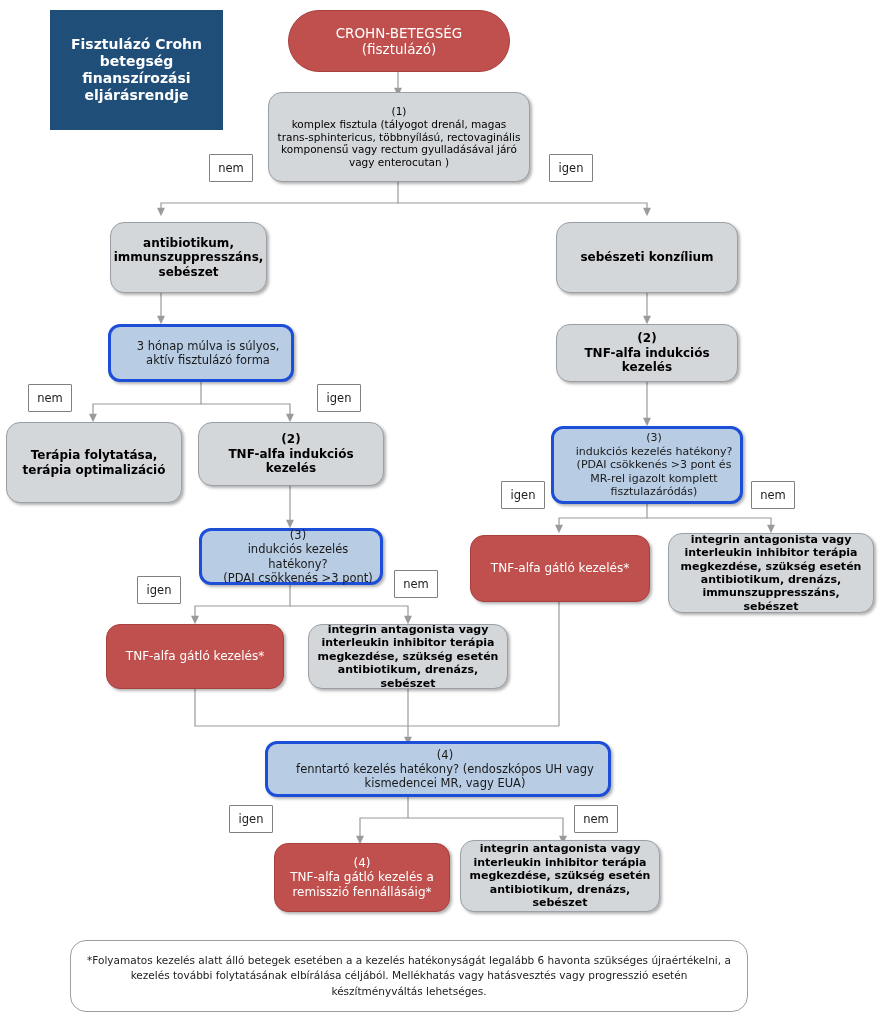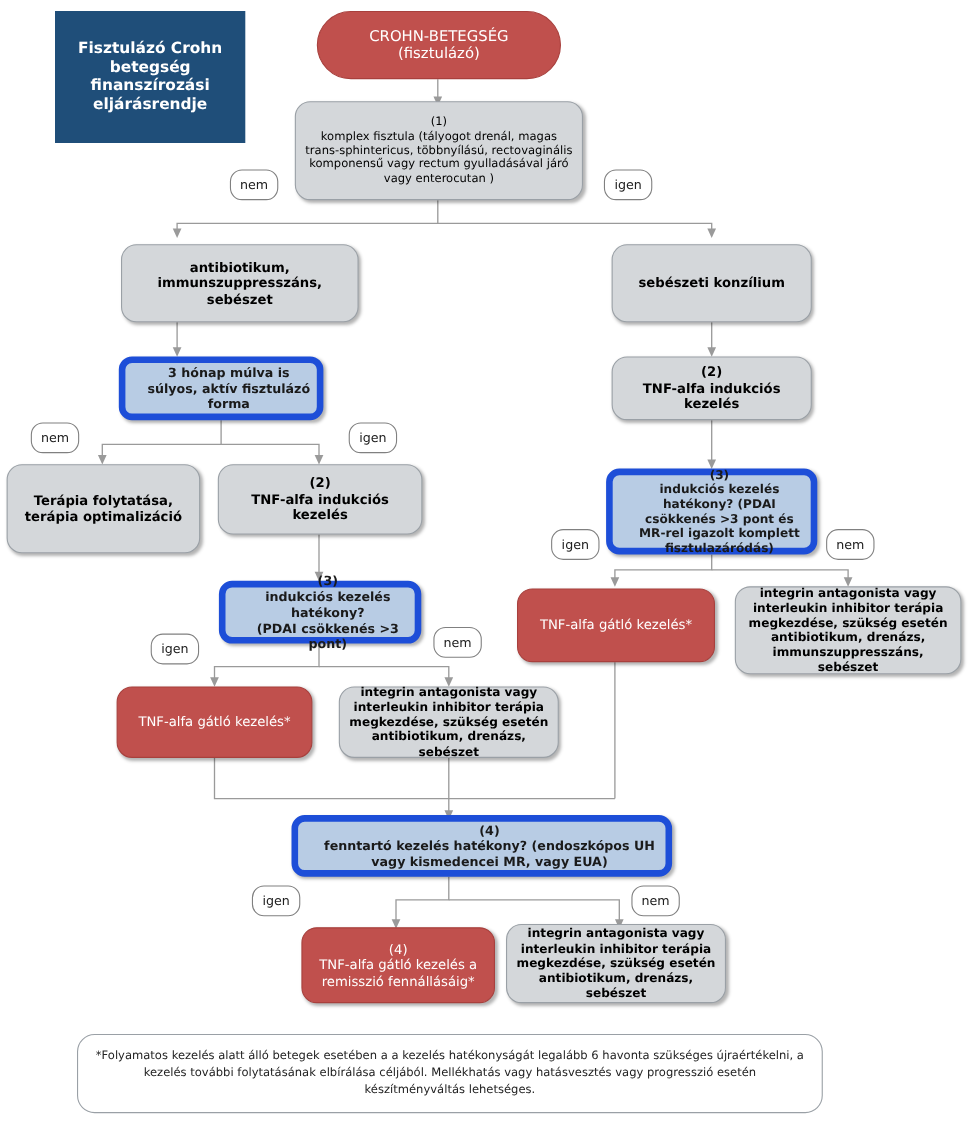--- a/index.html
+++ b/index.html
@@ -57,33 +57,33 @@
     font-weight:bold;
     font-size:12px;
     border-radius:14px;
     border:1px solid #9aa0a6;
     box-shadow:2px 2px 3px rgba(0,0,0,0.30);
   }
   .box-gray.thin{font-weight:normal;}
   .box-blue{
     background:#B8CCE4;
     color:#1a1a1a;
-    font-weight:bold;
+    font-weight:normal;
     font-size:11.5px;
     border-radius:12px;
-    border:6px solid #1d4ed8;
+    border:3px solid #1d4ed8;
     box-shadow:2px 2px 3px rgba(0,0,0,0.30);
     padding-left:14px;
   }
   .label-chip{
     background:#ffffff;
     color:#202020;
     font-size:11.5px;
     border:1px solid #808080;
-    border-radius:11px;
+    border-radius:1px;
     font-weight:normal;
   }
   .footnote{
     background:#ffffff;
     color:#222222;
     border:1px solid #9aa0a6;
     border-radius:16px;
     font-size:10.5px;
     line-height:1.45;
     font-weight:normal;
@@ -149,21 +149,21 @@
 komplex fisztula (tályogot drenál, magas trans-sphintericus, többnyílású, rectovaginális komponensű vagy rectum gyulladásával járó vagy enterocutan )</span>
   </div>
 
   <div class="node label-chip" style="left:209px;top:154px;width:44px;height:28px;">
     <span class="txt">nem</span>
   </div>
   <div class="node label-chip" style="left:549px;top:154px;width:44px;height:28px;">
     <span class="txt">igen</span>
   </div>
 
-  <div class="node box-gray" style="left:110px;top:222px;width:216px;height:71px;">
+  <div class="node box-gray" style="left:110px;top:222px;width:157px;height:71px;">
     <span class="txt">antibiotikum,
 immunszuppresszáns,
 sebészet</span>
   </div>
 
   <div class="node box-blue" style="left:108px;top:324px;width:186px;height:58px;">
     <span class="txt">3 hónap múlva is súlyos, aktív fisztulázó forma</span>
   </div>
 
   <div class="node label-chip" style="left:28px;top:384px;width:44px;height:28px;">

